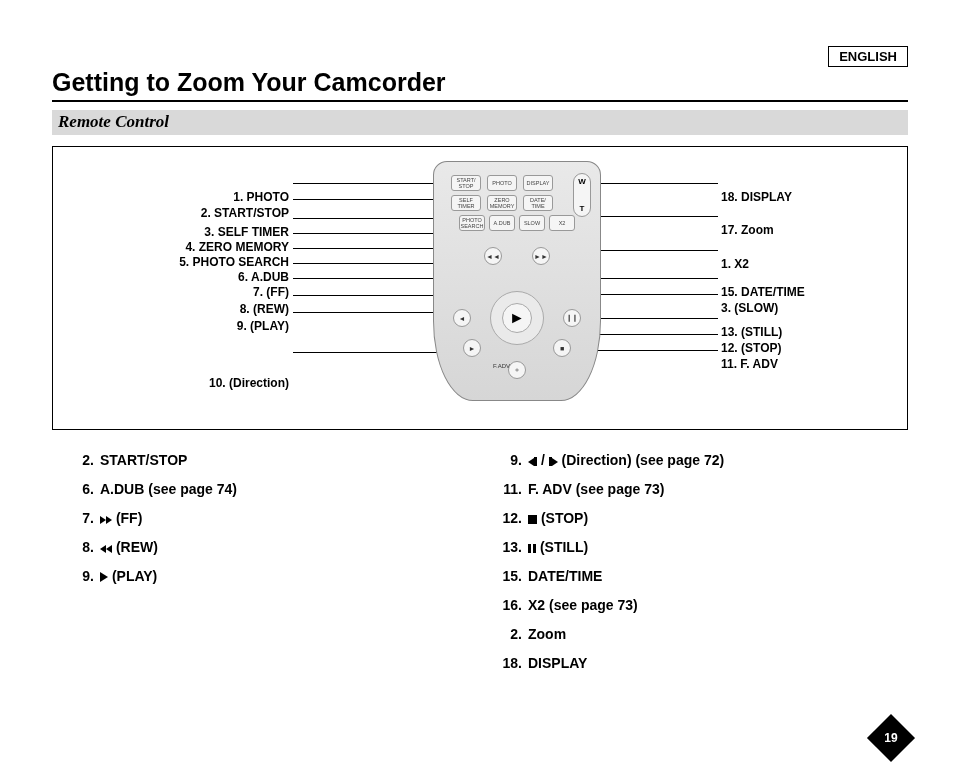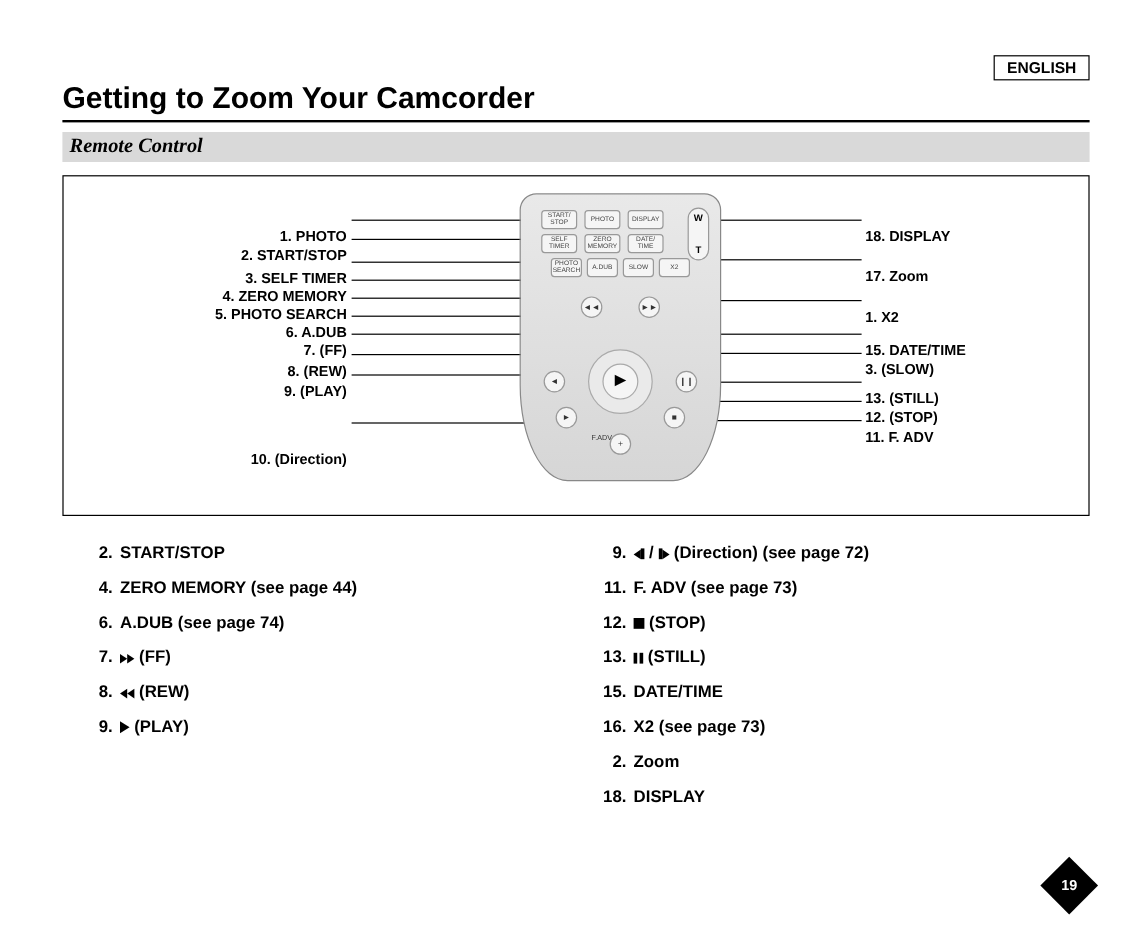--- a/index.html
+++ b/index.html
@@ -237,21 +237,20 @@
       <div class="play-center">►</div>
     </div>
 
     <div class="circ" style="position:absolute; left:50%; top:200px; transform:translateX(-50%)">＋</div>
     <div class="fadv-label" style="left:60px; top:202px">F.ADV</div>
   </div>
 </div>
 
 <div class="list list-left">
     <div class="item"><span class="num">2.</span>START/STOP</div>
-    <div class="item"><span class="num">4.</span>ZERO MEMORY (see page 44)</div>
     <div class="item"><span class="num">6.</span>A.DUB (see page 74)</div>
     <div class="item"><span class="num">7.</span><span class="icon dbl">
         <span class="tri-r-sm"></span>
         <span class="tri-r-sm"></span>
       </span> (FF)</div>
     <div class="item"><span class="num">8.</span><span class="icon dbl">
         <span class="tri-l-sm"></span>
         <span class="tri-l-sm"></span>
       </span> (REW)</div>
     <div class="item"><span class="num">9.</span><span class="icon tri-r"></span> (PLAY)</div>

